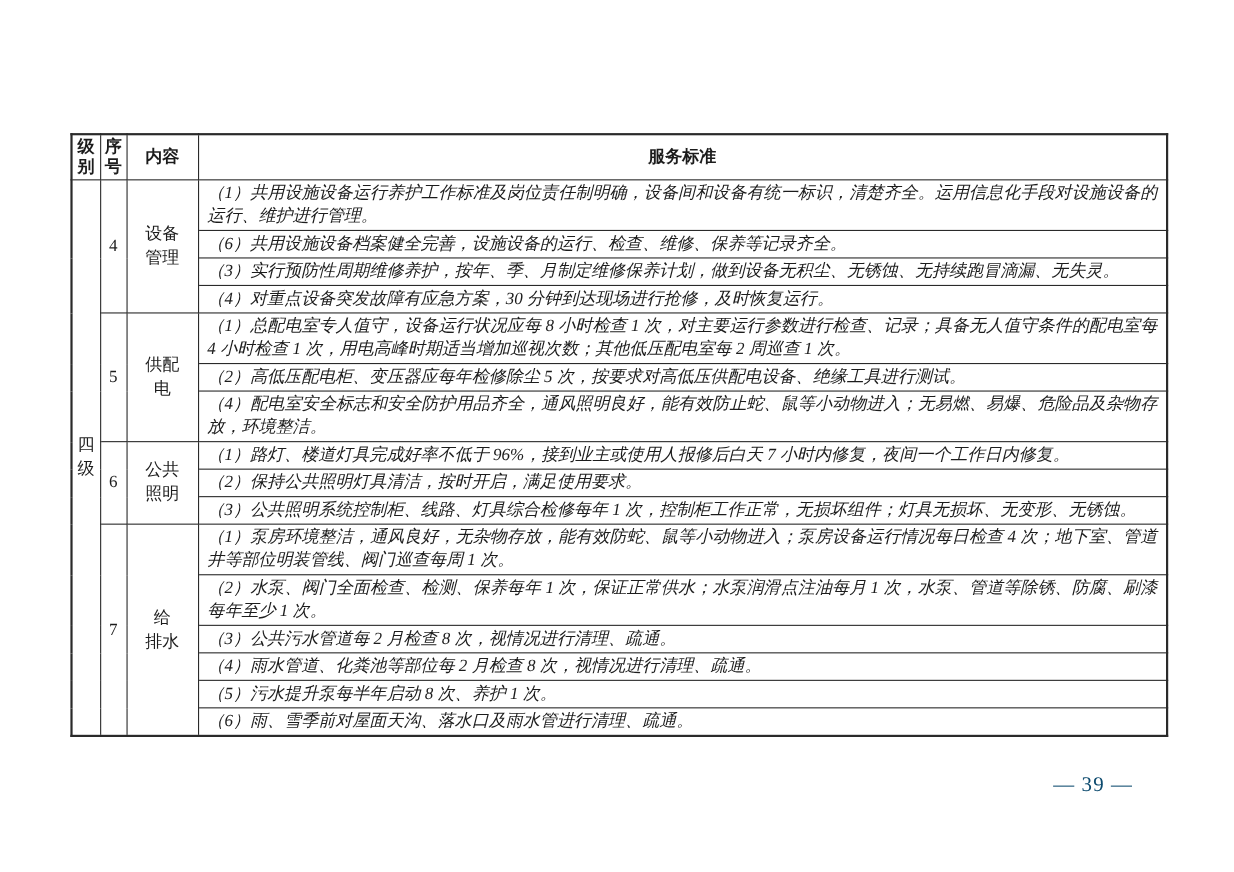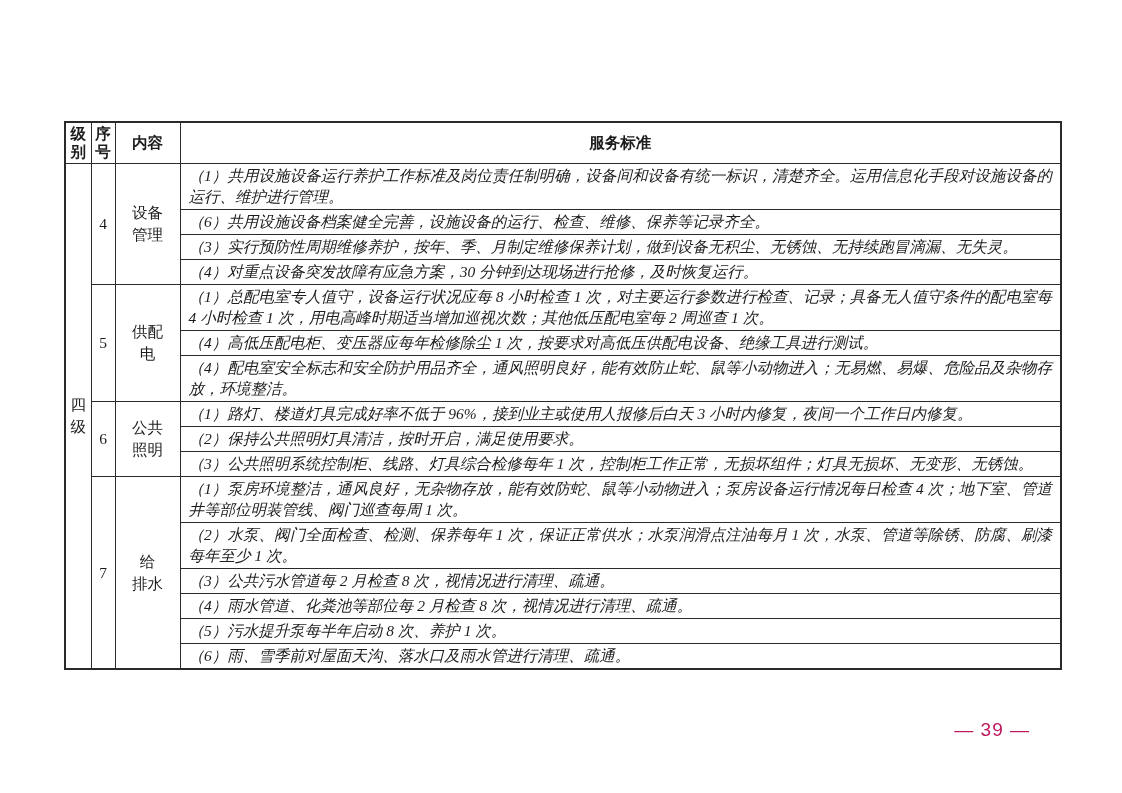--- a/index.html
+++ b/index.html
@@ -57,23 +57,22 @@
     text-align: justify;
     text-align-last: left;
     font-style: italic;
   }
   .page-number {
     position: absolute;
     right: 92px;
     top: 703px;
     font-size: 19px;
     letter-spacing: 1px;
-    color: #be185d;
-    font-family: Liberation Sans, sans-serif;
-    margin-top: 16px;
+    color: #0c4a6e;
+    font-family: Liberation Serif, serif;
   }
 </style>
 </head>
 <body>
 
 <div class="page">
 
   <table class="doc-table">
     <colgroup>
       <col style="width:26px">
@@ -110,31 +109,31 @@
       <td class="std-cell">（4）对重点设备突发故障有应急方案，30 分钟到达现场进行抢修，及时恢复运行。</td>
     </tr>
 
     <tr>
       <td class="seq-cell" rowspan="3">5</td>
       <td class="content-cell" rowspan="3">供配
 电</td>
       <td class="std-cell">（1）总配电室专人值守，设备运行状况应每 8 小时检查 1 次，对主要运行参数进行检查、记录；具备无人值守条件的配电室每 4 小时检查 1 次，用电高峰时期适当增加巡视次数；其他低压配电室每 2 周巡查 1 次。</td>
     </tr>
     <tr>
-      <td class="std-cell">（4）高低压配电柜、变压器应每年检修除尘 1 次，按要求对高低压供配电设备、绝缘工具进行测试。</td>
+      <td class="std-cell">（2）高低压配电柜、变压器应每年检修除尘 5 次，按要求对高低压供配电设备、绝缘工具进行测试。</td>
     </tr>
     <tr>
       <td class="std-cell">（4）配电室安全标志和安全防护用品齐全，通风照明良好，能有效防止蛇、鼠等小动物进入；无易燃、易爆、危险品及杂物存放，环境整洁。</td>
     </tr>
 
     <tr>
       <td class="seq-cell" rowspan="3">6</td>
       <td class="content-cell" rowspan="3">公共
 照明</td>
-      <td class="std-cell">（1）路灯、楼道灯具完成好率不低于 96%，接到业主或使用人报修后白天 3 小时内修复，夜间一个工作日内修复。</td>
+      <td class="std-cell">（1）路灯、楼道灯具完成好率不低于 96%，接到业主或使用人报修后白天 7 小时内修复，夜间一个工作日内修复。</td>
     </tr>
     <tr>
       <td class="std-cell">（2）保持公共照明灯具清洁，按时开启，满足使用要求。</td>
     </tr>
     <tr>
       <td class="std-cell">（3）公共照明系统控制柜、线路、灯具综合检修每年 1 次，控制柜工作正常，无损坏组件；灯具无损坏、无变形、无锈蚀。</td>
     </tr>
 
     <tr>
       <td class="seq-cell" rowspan="6">7</td>

